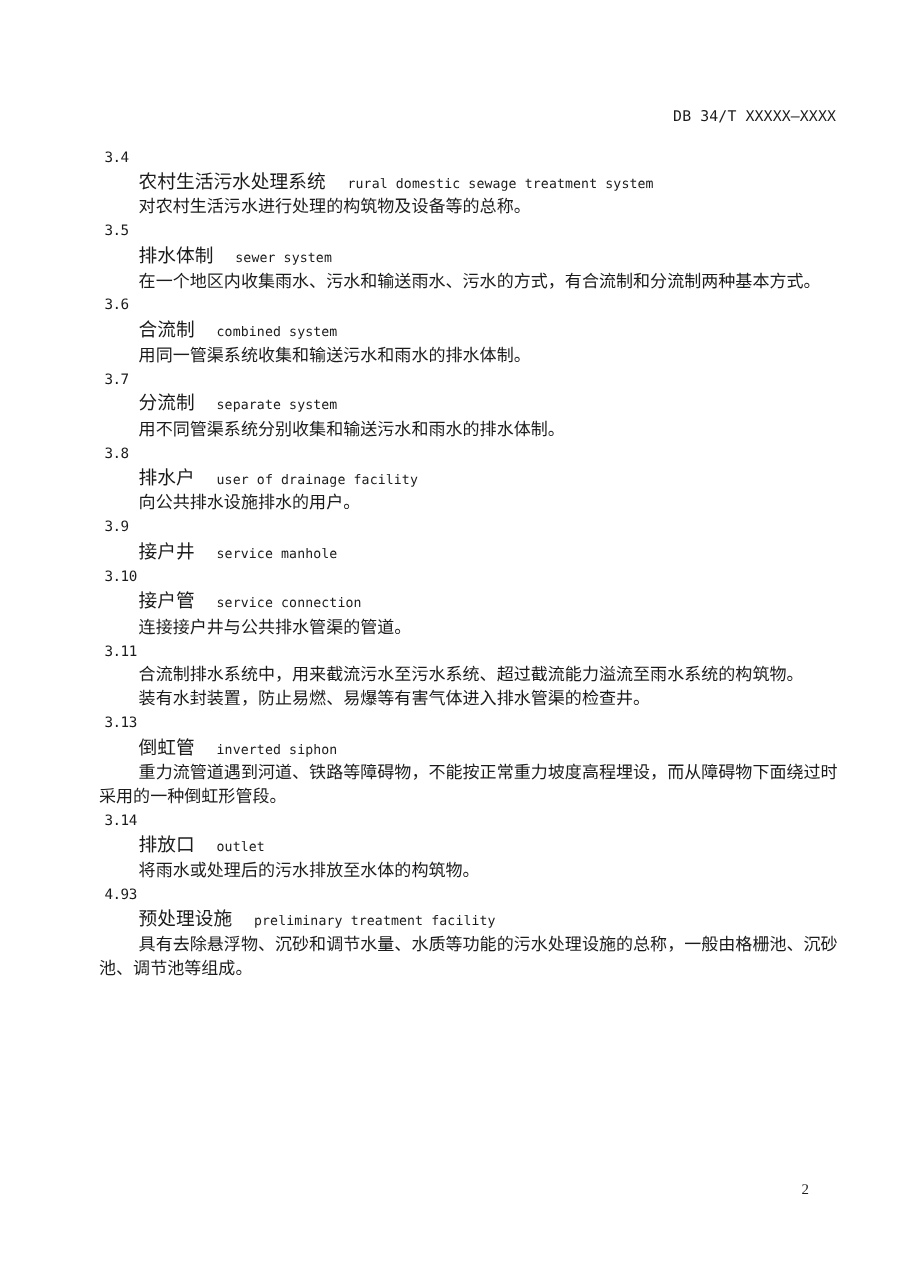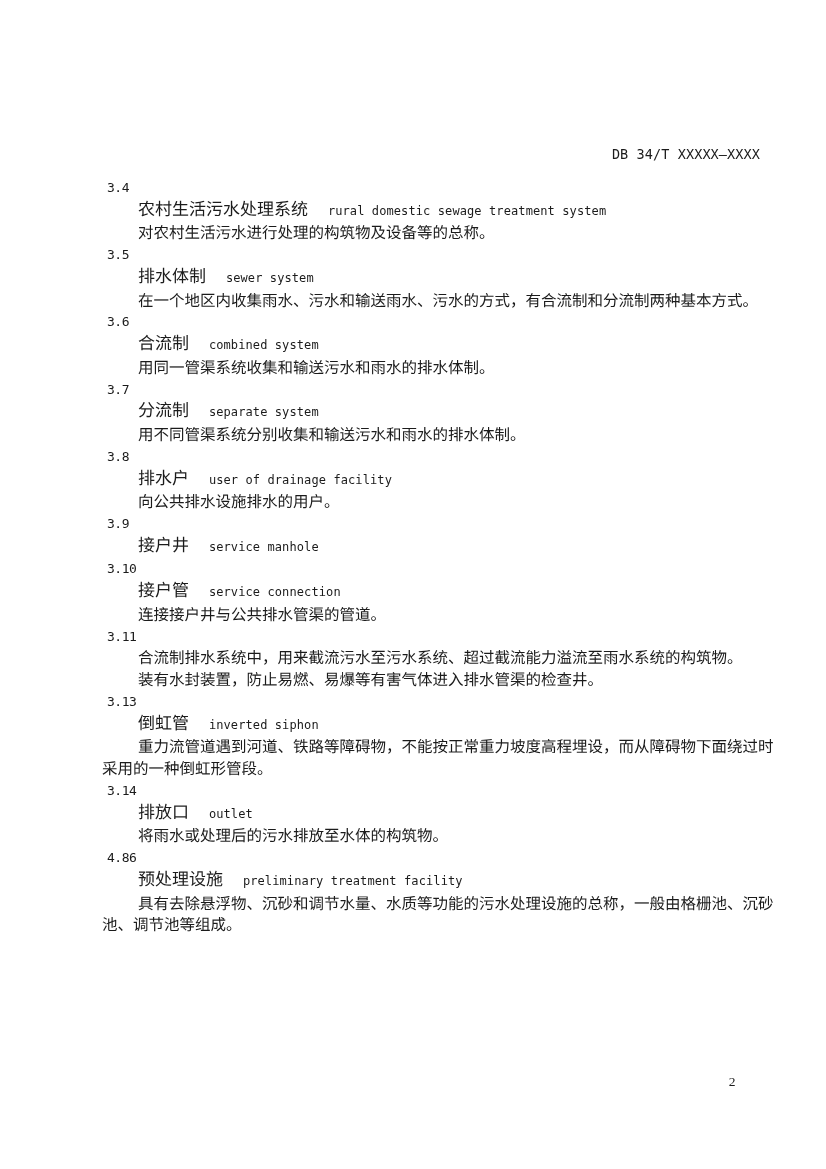--- a/index.html
+++ b/index.html
@@ -20,37 +20,35 @@
     inset: 0;
   }
   
   .header {
     position: absolute;
     top: 99px;
     left: 90px;
     width: 670px;
     text-align: right;
     line-height: 14px;
-    margin-top: 48px;
   }
   .header-code {
     font-family: "DejaVu Sans Mono", monospace;
     font-size: 13.5px;
     letter-spacing: 0.1px;
     white-space: nowrap;
   }
   
   .content {
     position: absolute;
     top: 133px;
-    left: 102px;
+    left: 90px;
     width: 672px;
     font-size: 15.5px;
     line-height: 21.73px;
-    margin-top: 44px;
   }
   .term-item {
     margin: 0;
   }
   .term-number {
     font-family: "DejaVu Sans Mono", monospace;
     font-size: 13px;
     letter-spacing: -0.5px;
     padding-left: 5px;
     line-height: 21.73px;
@@ -184,21 +182,21 @@
   <section class="term-item">
     <div class="term-number">3.14</div>
     <div class="term-heading">
       <span class="term-cn">排放口</span>
       <span class="term-en">outlet</span>
     </div>
     <p class="term-definition">将雨水或处理后的污水排放至水体的构筑物。</p>
   </section>
 
   <section class="term-item">
-    <div class="term-number">4.86</div>
+    <div class="term-number">4.93</div>
     <div class="term-heading">
       <span class="term-cn">预处理设施</span>
       <span class="term-en">preliminary treatment facility</span>
     </div>
     <p class="term-definition">具有去除悬浮物、沉砂和调节水量、水质等功能的污水处理设施的总称，一般由格栅池、沉砂池、调节池等组成。</p>
   </section>
 
 </div>
   </main>
 

